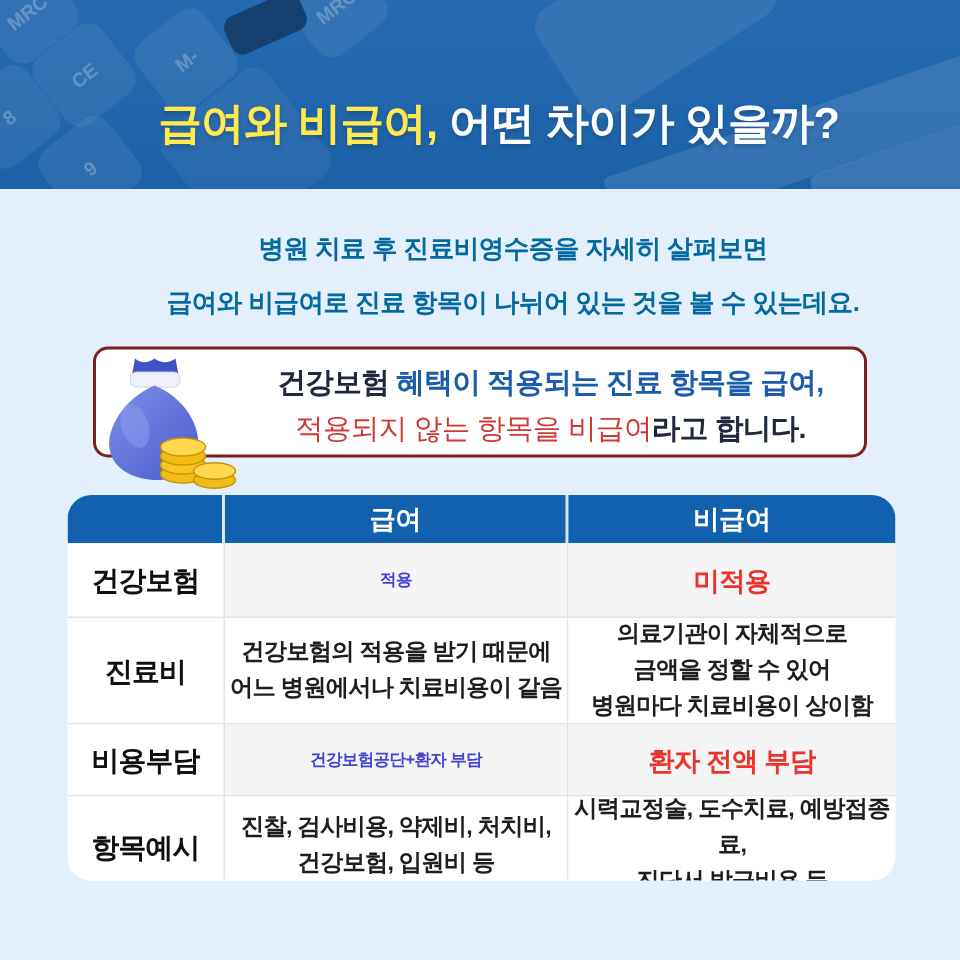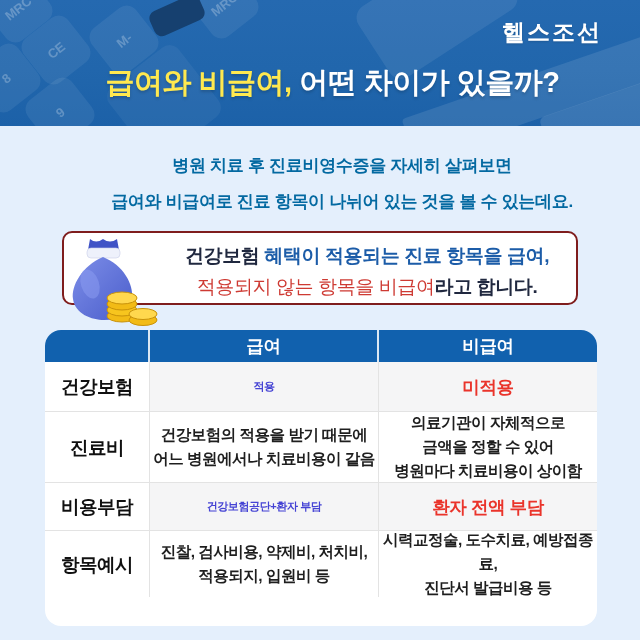--- a/index.html
+++ b/index.html
@@ -61,21 +61,21 @@
     position:absolute; left:96px; top:7px; width:414px;
     text-align:center; font-size:19px; line-height:31px; letter-spacing:-0.4px;
     white-space:nowrap;
   }
   .t-dark { color:#20283f; font-weight:600; }
   .t-blue { color:var(--accent-blue,#1c5ca8); font-weight:800; }
   .t-red  { color:var(--accent-red,#ce3a33); font-weight:400;margin-top:26px; }
 
   
   .cmp-table {
-    position:absolute; left:45px; top:330px; width:552px; height:296px;
+    position:absolute; left:45px; top:330px; width:552px; height:257px;
     display:grid;
     grid-template-columns:105px 229px 218px;
     grid-template-rows:32px 50px 71px 48px 66px;
     border-radius:16px; overflow:hidden; background:#ffffff;
   }
   .cell {
     display:flex; align-items:center; justify-content:center;
     text-align:center; border-right:1px solid #e3e3e3; border-bottom:1px solid #e3e3e3;
     background:#ffffff;
   }
@@ -117,21 +117,20 @@
     </div>
   <div class="calc-key" style="left:32px; top:84px;">
       <span>9</span>
     </div>
   <div class="calc-key big" style="left:120px; top:58px;"></div>
   <div class="deco deco-tile"></div>
   <div class="deco deco-dark"></div>
   <div class="deco deco-stripe"></div>
   <div class="deco deco-patch"></div>
 
-  <div class="logo">헬스조선</div>
 
   <div class="hero-title"><span class="hl">급여와 비급여,</span><span> 어떤 차이가 있을까?</span></div>
 </div>
 
 <div class="intro">
   <div>병원 치료 후 진료비영수증을 자세히 살펴보면</div>
   <div>급여와 비급여로 진료 항목이 나뉘어 있는 것을 볼 수 있는데요.</div>
 </div>
 
 <div class="hl-box">
@@ -177,16 +176,16 @@
   <div class="cell plain-val last-col">의료기관이 자체적으로
 금액을 정할 수 있어
 병원마다 치료비용이 상이함</div>
 
   <div class="cell rowlabel">비용부담</div>
   <div class="cell shade blue-val">건강보험공단+환자 부담</div>
   <div class="cell shade red-val last-col">환자 전액 부담</div>
 
   <div class="cell rowlabel last-row">항목예시</div>
   <div class="cell plain-val last-row">진찰, 검사비용, 약제비, 처치비,
-적용되지, 입원비 등</div>
+건강보험, 입원비 등</div>
   <div class="cell plain-val last-row last-col">시력교정술, 도수치료, 예방접종료,
 진단서 발급비용 등</div>
 </div>
 
 </body></html>

